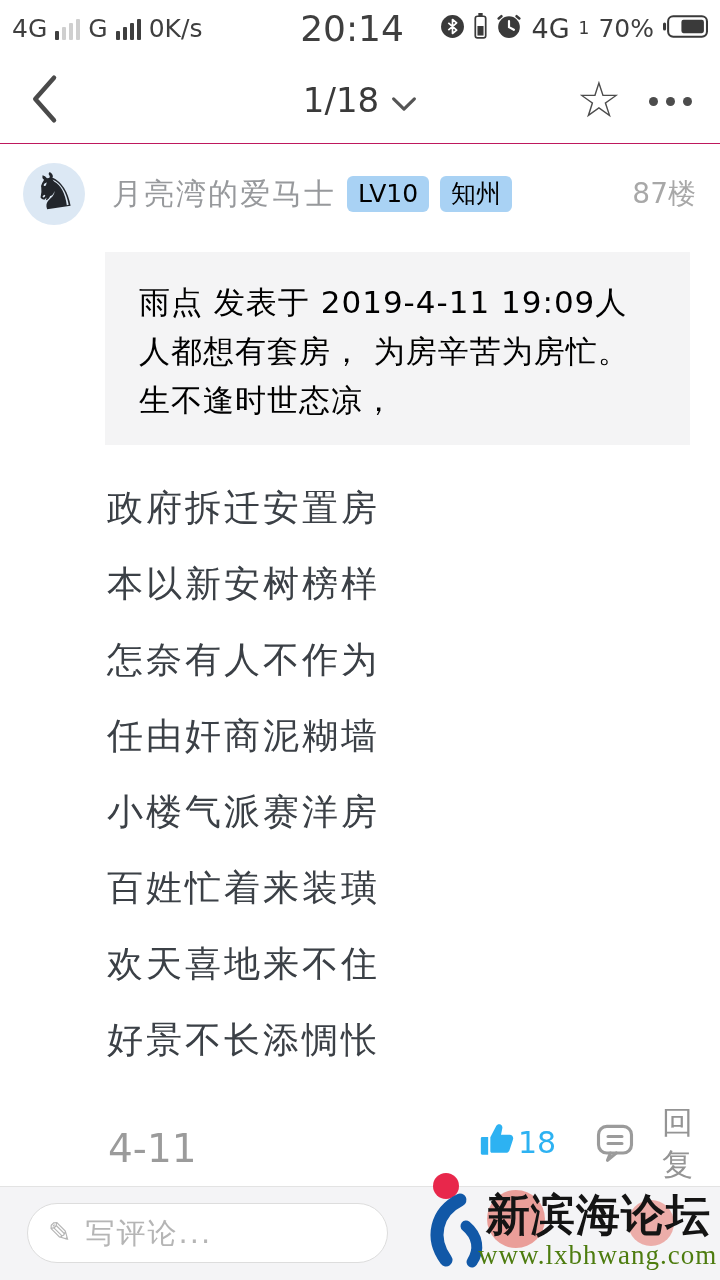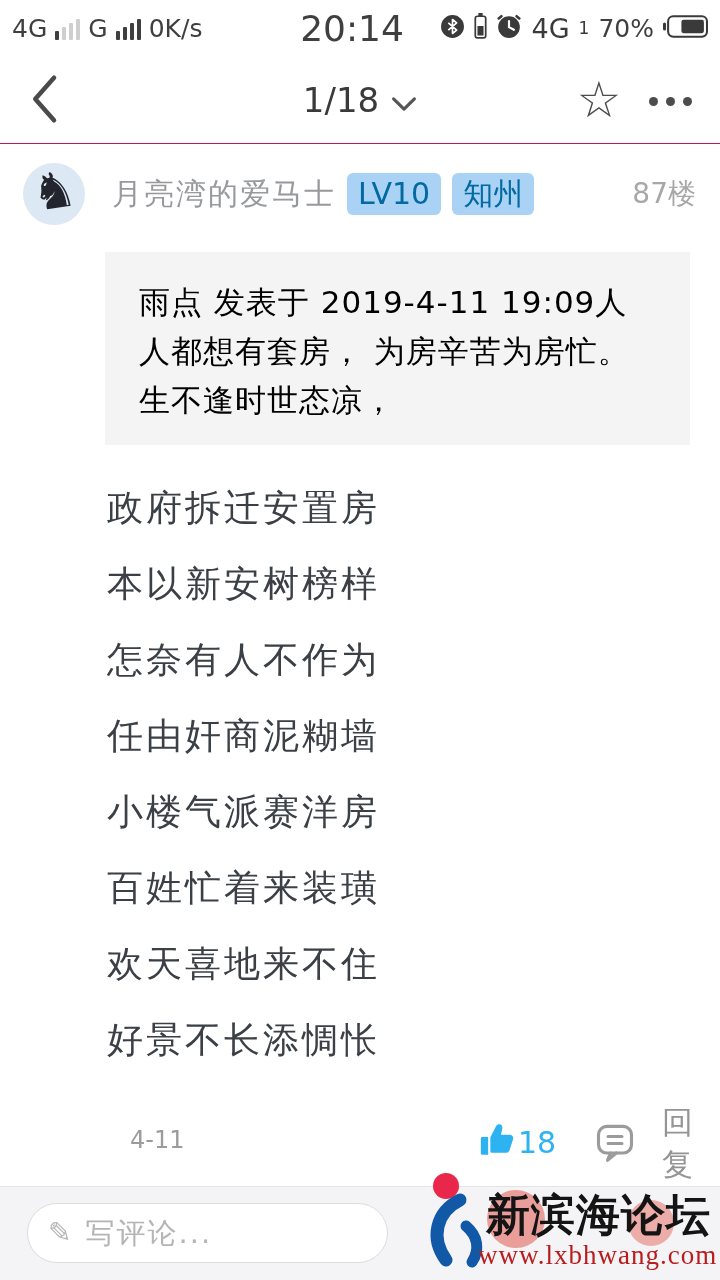--- a/index.html
+++ b/index.html
@@ -32,33 +32,33 @@
   .more-btn{position:absolute;right:18px;top:30px;width:64px;height:30px;display:flex;
     align-items:center;justify-content:center;gap:8px;}
   .dot{width:9px;height:9px;border-radius:50%;background:#4c4c4c;}
   
   .avatar{position:absolute;left:23px;top:163px;width:62px;height:62px;border-radius:50%;
     background:#dce8f4;display:flex;align-items:center;justify-content:center;overflow:hidden;}
   .horse-glyph{font-size:50px;color:#22262c;transform:rotate(-8deg) translateY(-3px);}
   .user-row{position:absolute;left:112px;top:168px;width:584px;height:52px;
     display:flex;align-items:center;gap:11px;}
   .username{font-size:30px;color:#97999c;letter-spacing:2px;white-space:nowrap;}
-  .badge{background:#a9d2f4;color:#0369a1;font-size:30px;border-radius:6px;
+  .badge{background:#a9d2f4;color:#000000;font-size:25px;border-radius:6px;
     padding:3px 11px;line-height:1.2;white-space:nowrap;}
   .floor{margin-left:auto;font-size:28px;color:#a8a8a8;}
   
   .quote{position:absolute;left:105px;top:252px;width:585px;height:193px;background:#f4f4f5;
     box-sizing:border-box;padding:26px 34px;font-size:31px;line-height:49px;color:#000000;
     letter-spacing:1px;overflow:hidden;}
   
   .poem{position:absolute;left:107px;top:470px;width:560px;font-size:36px;color:#3b4046;
     letter-spacing:3px;}
   .poem-line{height:76px;line-height:76px;white-space:nowrap;}
   
-  .post-date{position:absolute;left:108px;top:1126px;font-size:24px;color:#9b9b9b;margin-left:22px;}
+  .post-date{position:absolute;left:108px;top:1126px;font-size:39px;color:#9b9b9b;}
   .like-group{position:absolute;left:478px;top:1118px;height:48px;display:flex;
     align-items:center;}
   .like-count{font-size:30px;color:#2db2f2;}
   .reply-group{position:absolute;left:592px;top:1120px;height:48px;display:flex;
     align-items:center;gap:24px;}
   .reply-label{font-size:31px;color:#949494;letter-spacing:2px;}
   
   .commentbar{position:absolute;left:0;top:1186px;width:720px;height:94px;background:#f4f4f6;
     border-top:1px solid #e3e3e3;box-sizing:border-box;}
   .comment-input-wrap{position:absolute;left:27px;top:16px;width:361px;height:60px;
@@ -69,21 +69,21 @@
     width:100%;font-family:inherit;}
   .comment-input::placeholder{color:#b5b5b5;letter-spacing:2px;}
   
   .wm-faded{position:absolute;border-radius:50%;background:#e2574c;}
   .wm-faded.f1{left:487px;top:1190px;width:58px;height:58px;opacity:.55;}
   .wm-faded.f2{left:628px;top:1200px;width:46px;height:46px;opacity:.45;}
   .watermark{position:absolute;left:420px;top:1168px;width:300px;height:112px;}
   .wm-logo{position:absolute;left:0;top:0;}
   .wm-title{position:absolute;left:66px;top:18px;font-size:44px;font-weight:bold;color:#141414;
     letter-spacing:1px;white-space:nowrap;}
-  .wm-url{position:absolute;left:58px;top:72px;font-size:27px;color:#b91c1c;
+  .wm-url{position:absolute;left:58px;top:72px;font-size:27px;color:#4d7c0f;
     font-family:"Liberation Serif","DejaVu Serif",serif;letter-spacing:1px;white-space:nowrap;}
 </style>
 </head>
 <body>
 
 <div class="phone">
 
   <div class="statusbar">
     <div class="sb-left">
       <span class="sb-text">4G</span>

